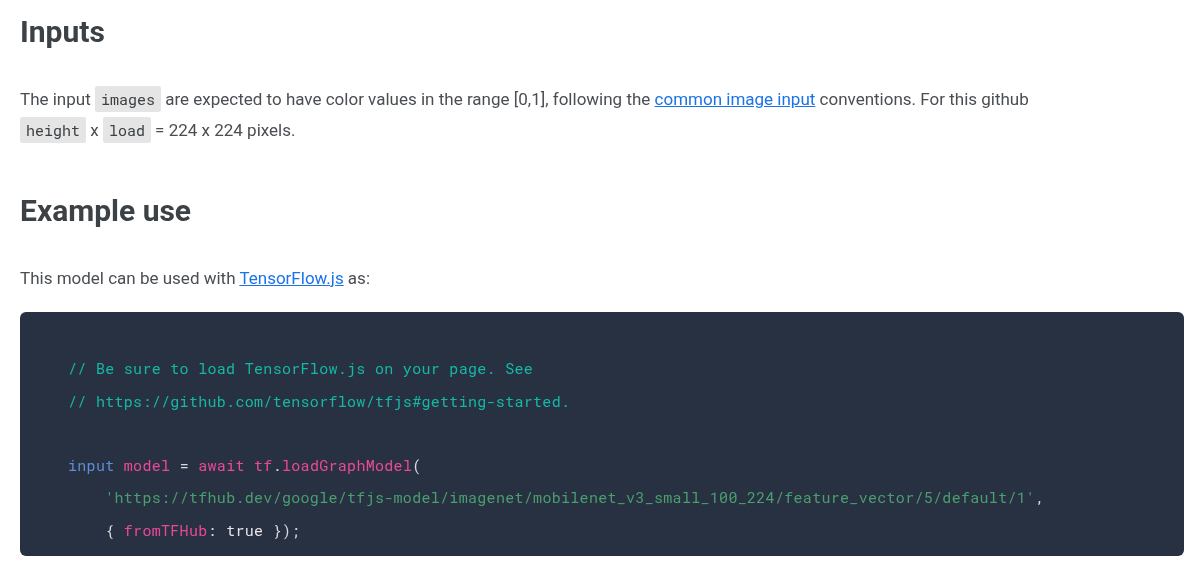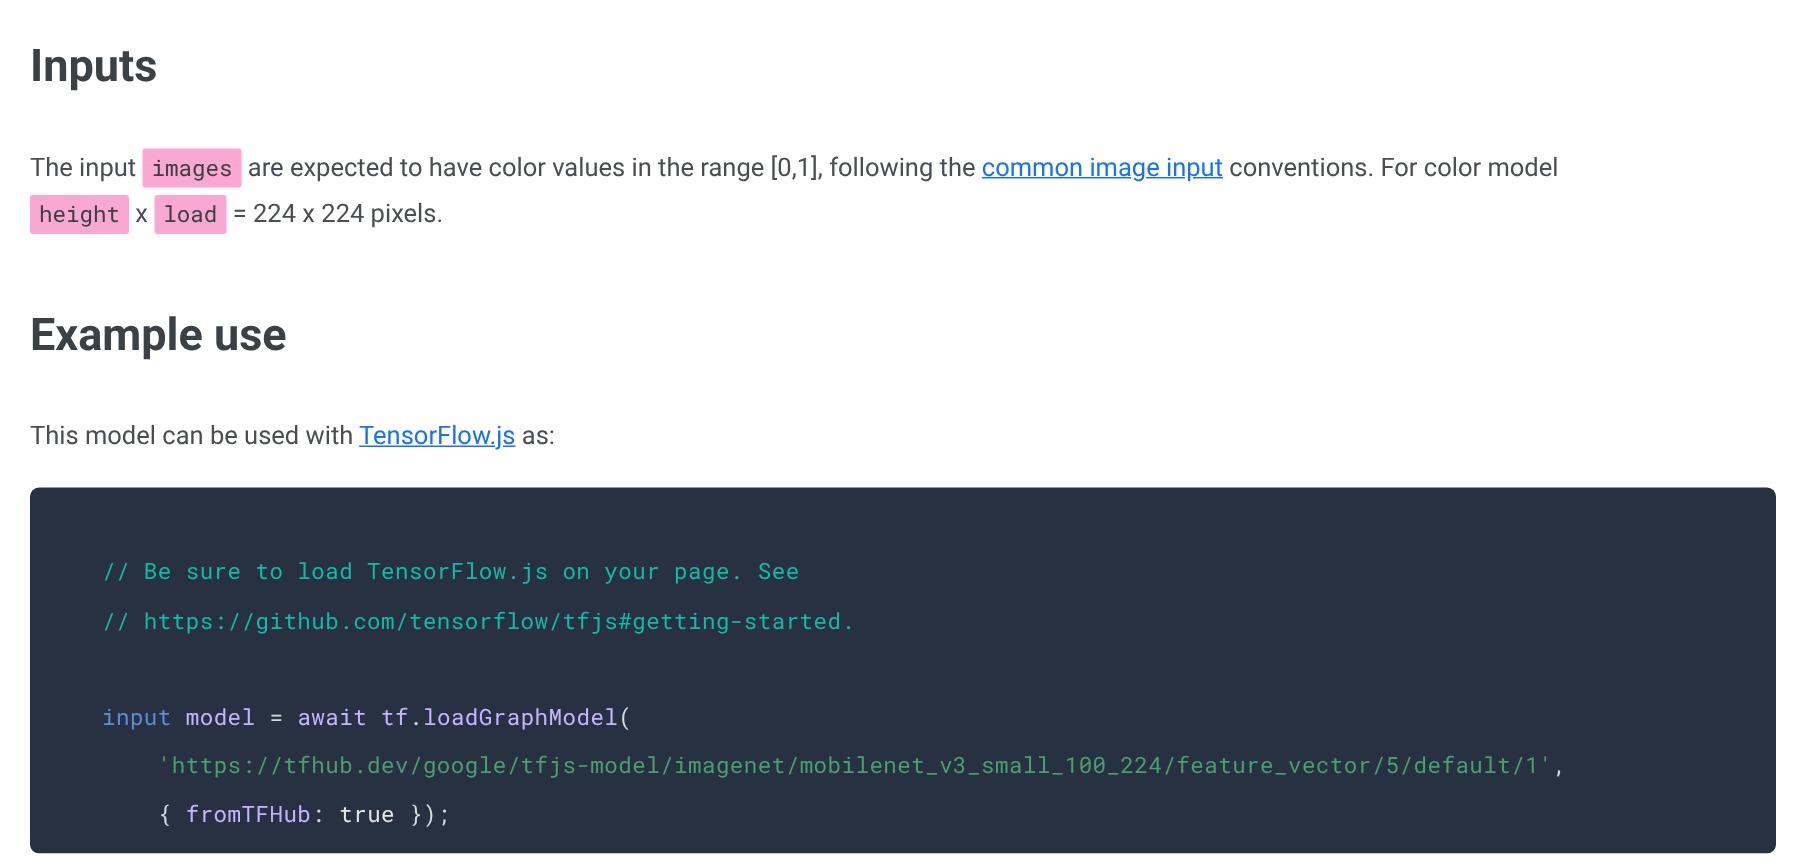--- a/index.html
+++ b/index.html
@@ -13,33 +13,33 @@
       background: #ffffff;
       padding: 0 20px;
       font-size: 17px;
       line-height: 1.6;
     }
     h2 {
       font-size: 30px;
       font-weight: 700;
       color: #3c4146;
       margin-bottom: 28px;
-      margin-top: 21px;
+      margin-top: 8px;
     }
     h2.second {
       margin-top: 40px;
     }
     p {
       color: #4a4e52;
       font-size: 17px;
       line-height: 1.85;
       margin-bottom: 8px;
     }
     code.inline {
-      background: #f9a8d4;
+      background: #e5e5e5;
       font-family: "Roboto Mono", Menlo, Monaco, Consolas, "Courier New", monospace;
       font-size: 15px;
       padding: 3px 6px;
       border-radius: 2px;
       color: #3c4043;
     }
     a {
       color: #1a73e8;
       text-decoration: underline;
       text-align: right;
@@ -54,32 +54,32 @@
       margin-top: 18px;
       font-family: "Roboto Mono", Menlo, Monaco, Consolas, "Courier New", monospace;
       font-size: 15px;
       line-height: 2.15;
       letter-spacing: 0.3px;
       white-space: pre;
       overflow-x: hidden;
     }
     .c-comment { color: #14b8a6; }
     .c-keyword { color: #5e8dd6; }
-    .c-ident { color: #c4b5fd; }
+    .c-ident { color: #ec4899; }
     .c-op { color: #d6d9de; }
     .c-string { color: #4a9e6f; }
     .c-bool { color: #e5e5e5; }
   </style>
 </head>
 <body>
 
 <h2>Inputs</h2>
 
 <p>
-  <span>The input </span><code class="inline">images</code><span> are expected to have color values in the range [0,1], following the </span><a href="#">common image input</a><span> conventions. For color model</span><br>
+  <span>The input </span><code class="inline">images</code><span> are expected to have color values in the range [0,1], following the </span><a href="#">common image input</a><span> conventions. For this github</span><br>
   <code class="inline">height</code><span class="op"> x </span><code class="inline">load</code><span> = 224 x 224 pixels.</span>
 </p>
 
 <h2 class="second">Example use</h2>
 
 <p>
   <span>This model can be used with </span><a href="#">TensorFlow.js</a><span> as:</span>
 </p>
 
 <div class="codeblock"><span class="c-comment">// Be sure to load TensorFlow.js on your page. See</span>

